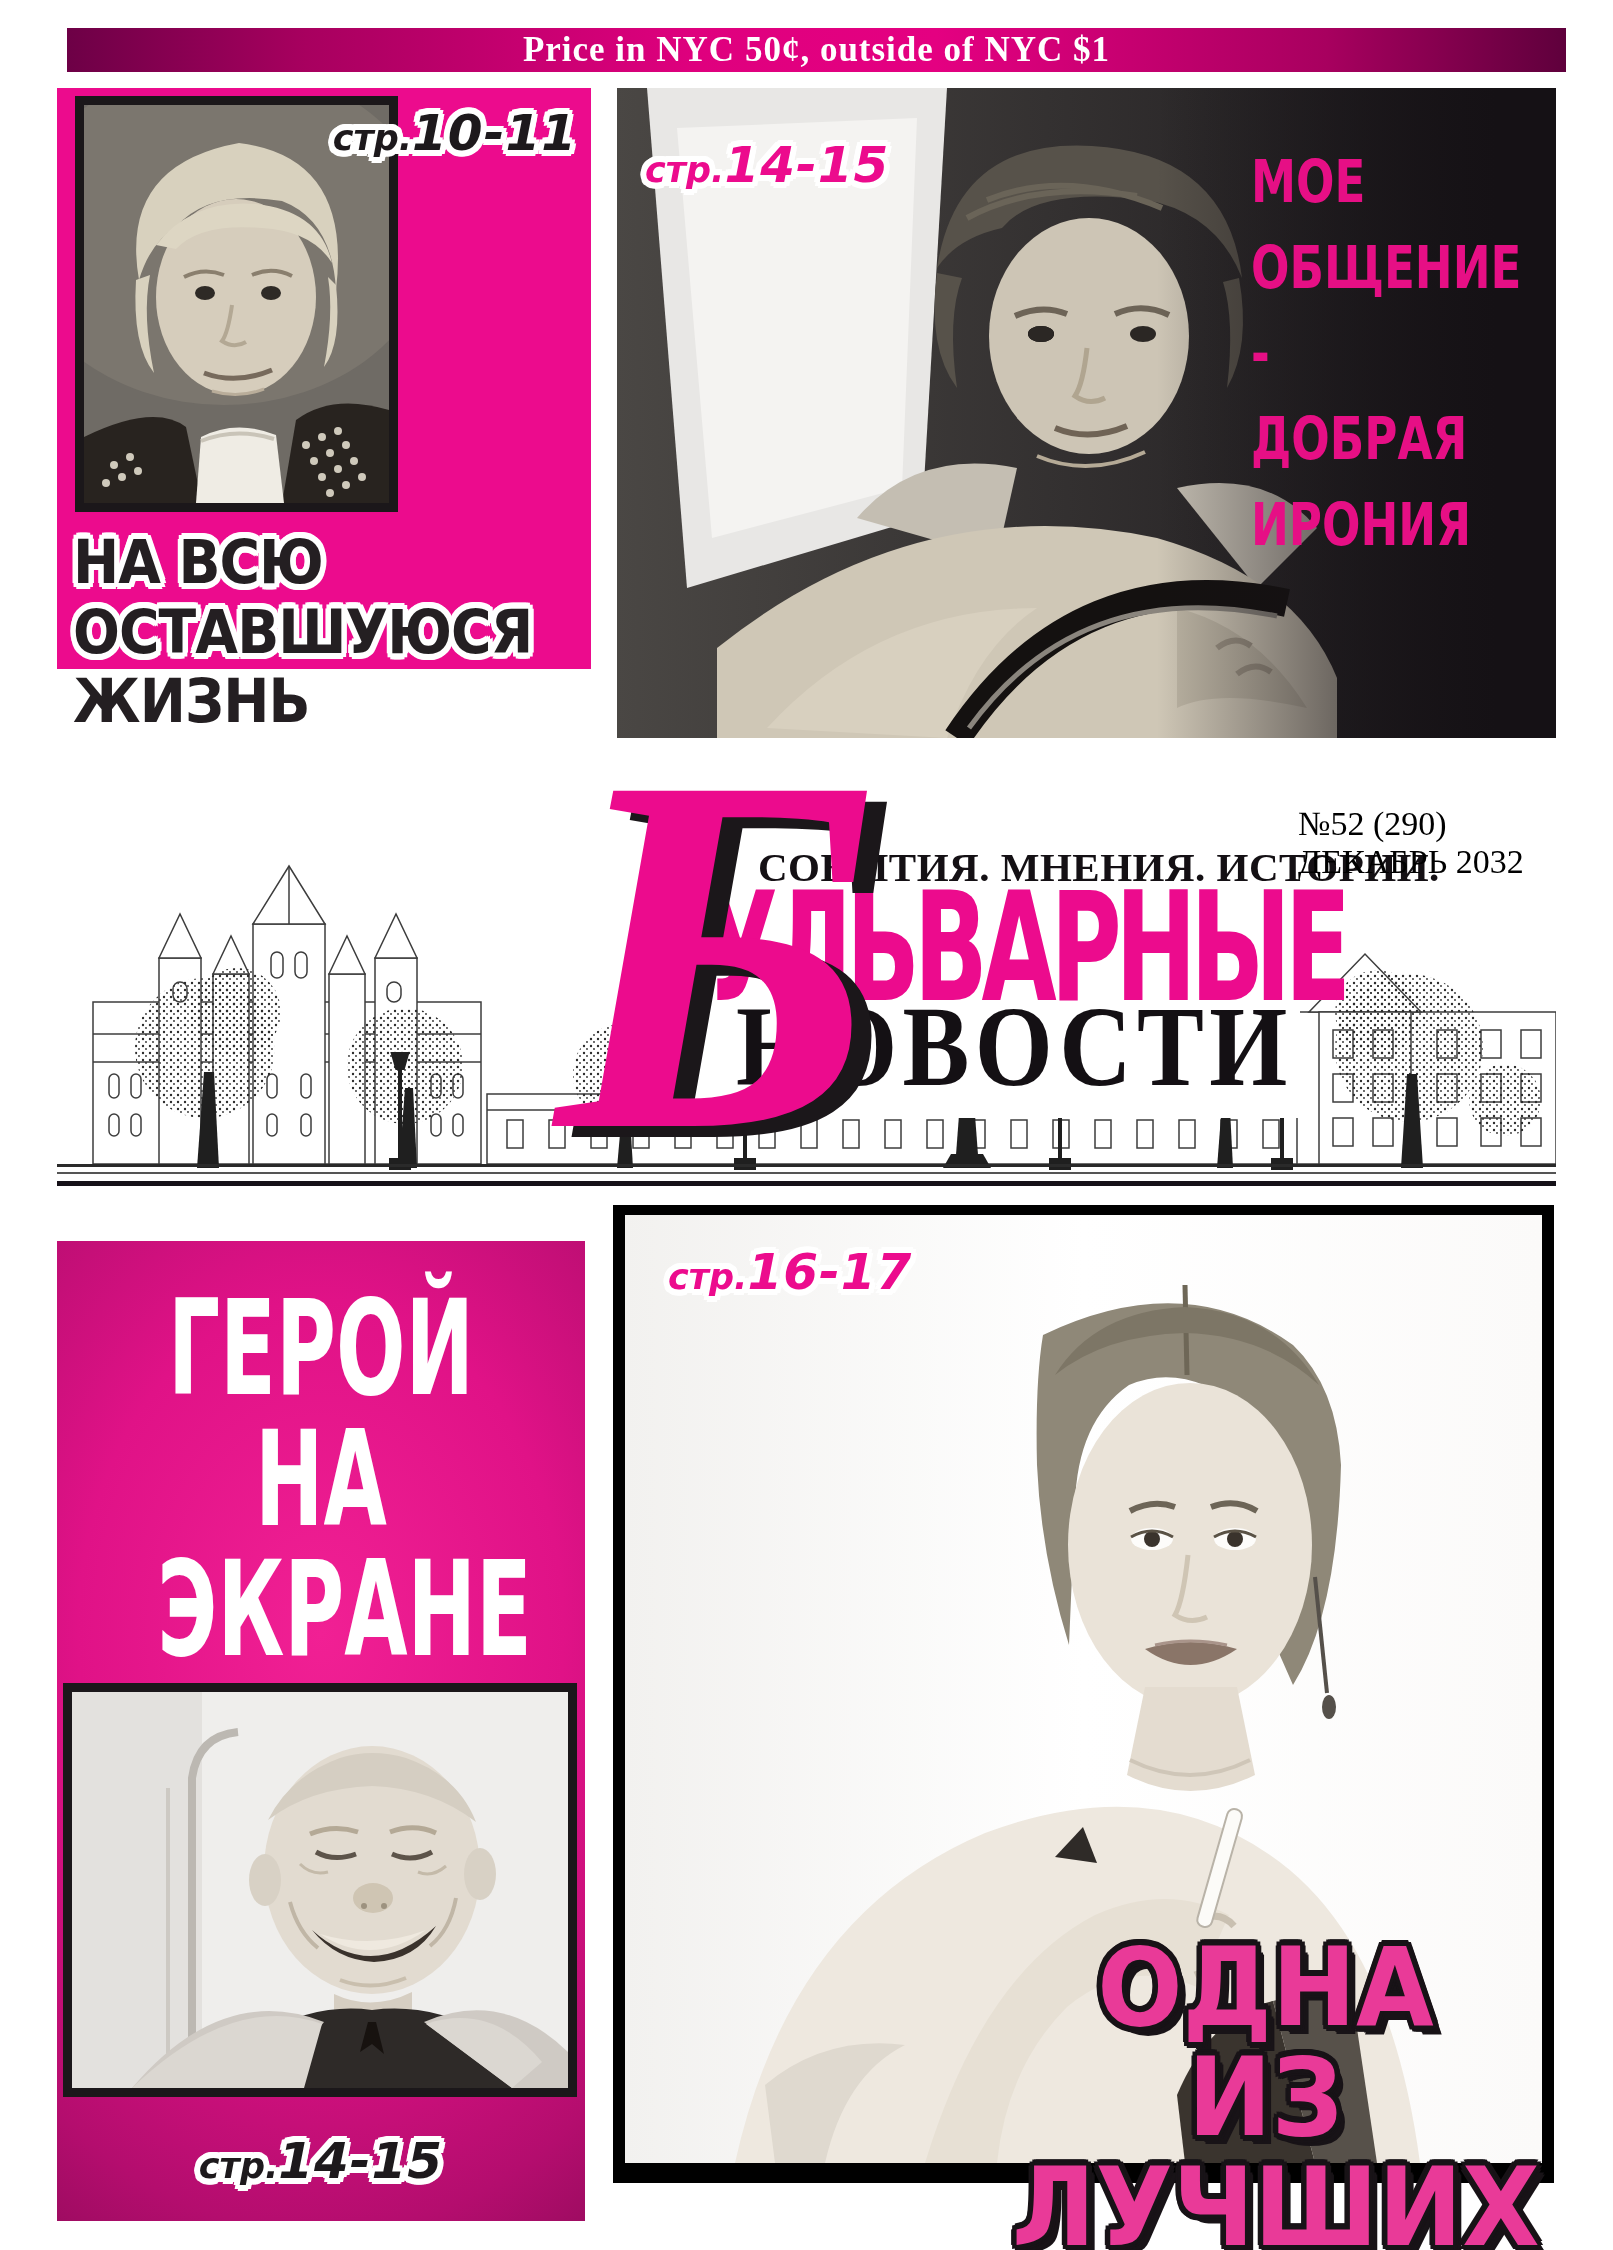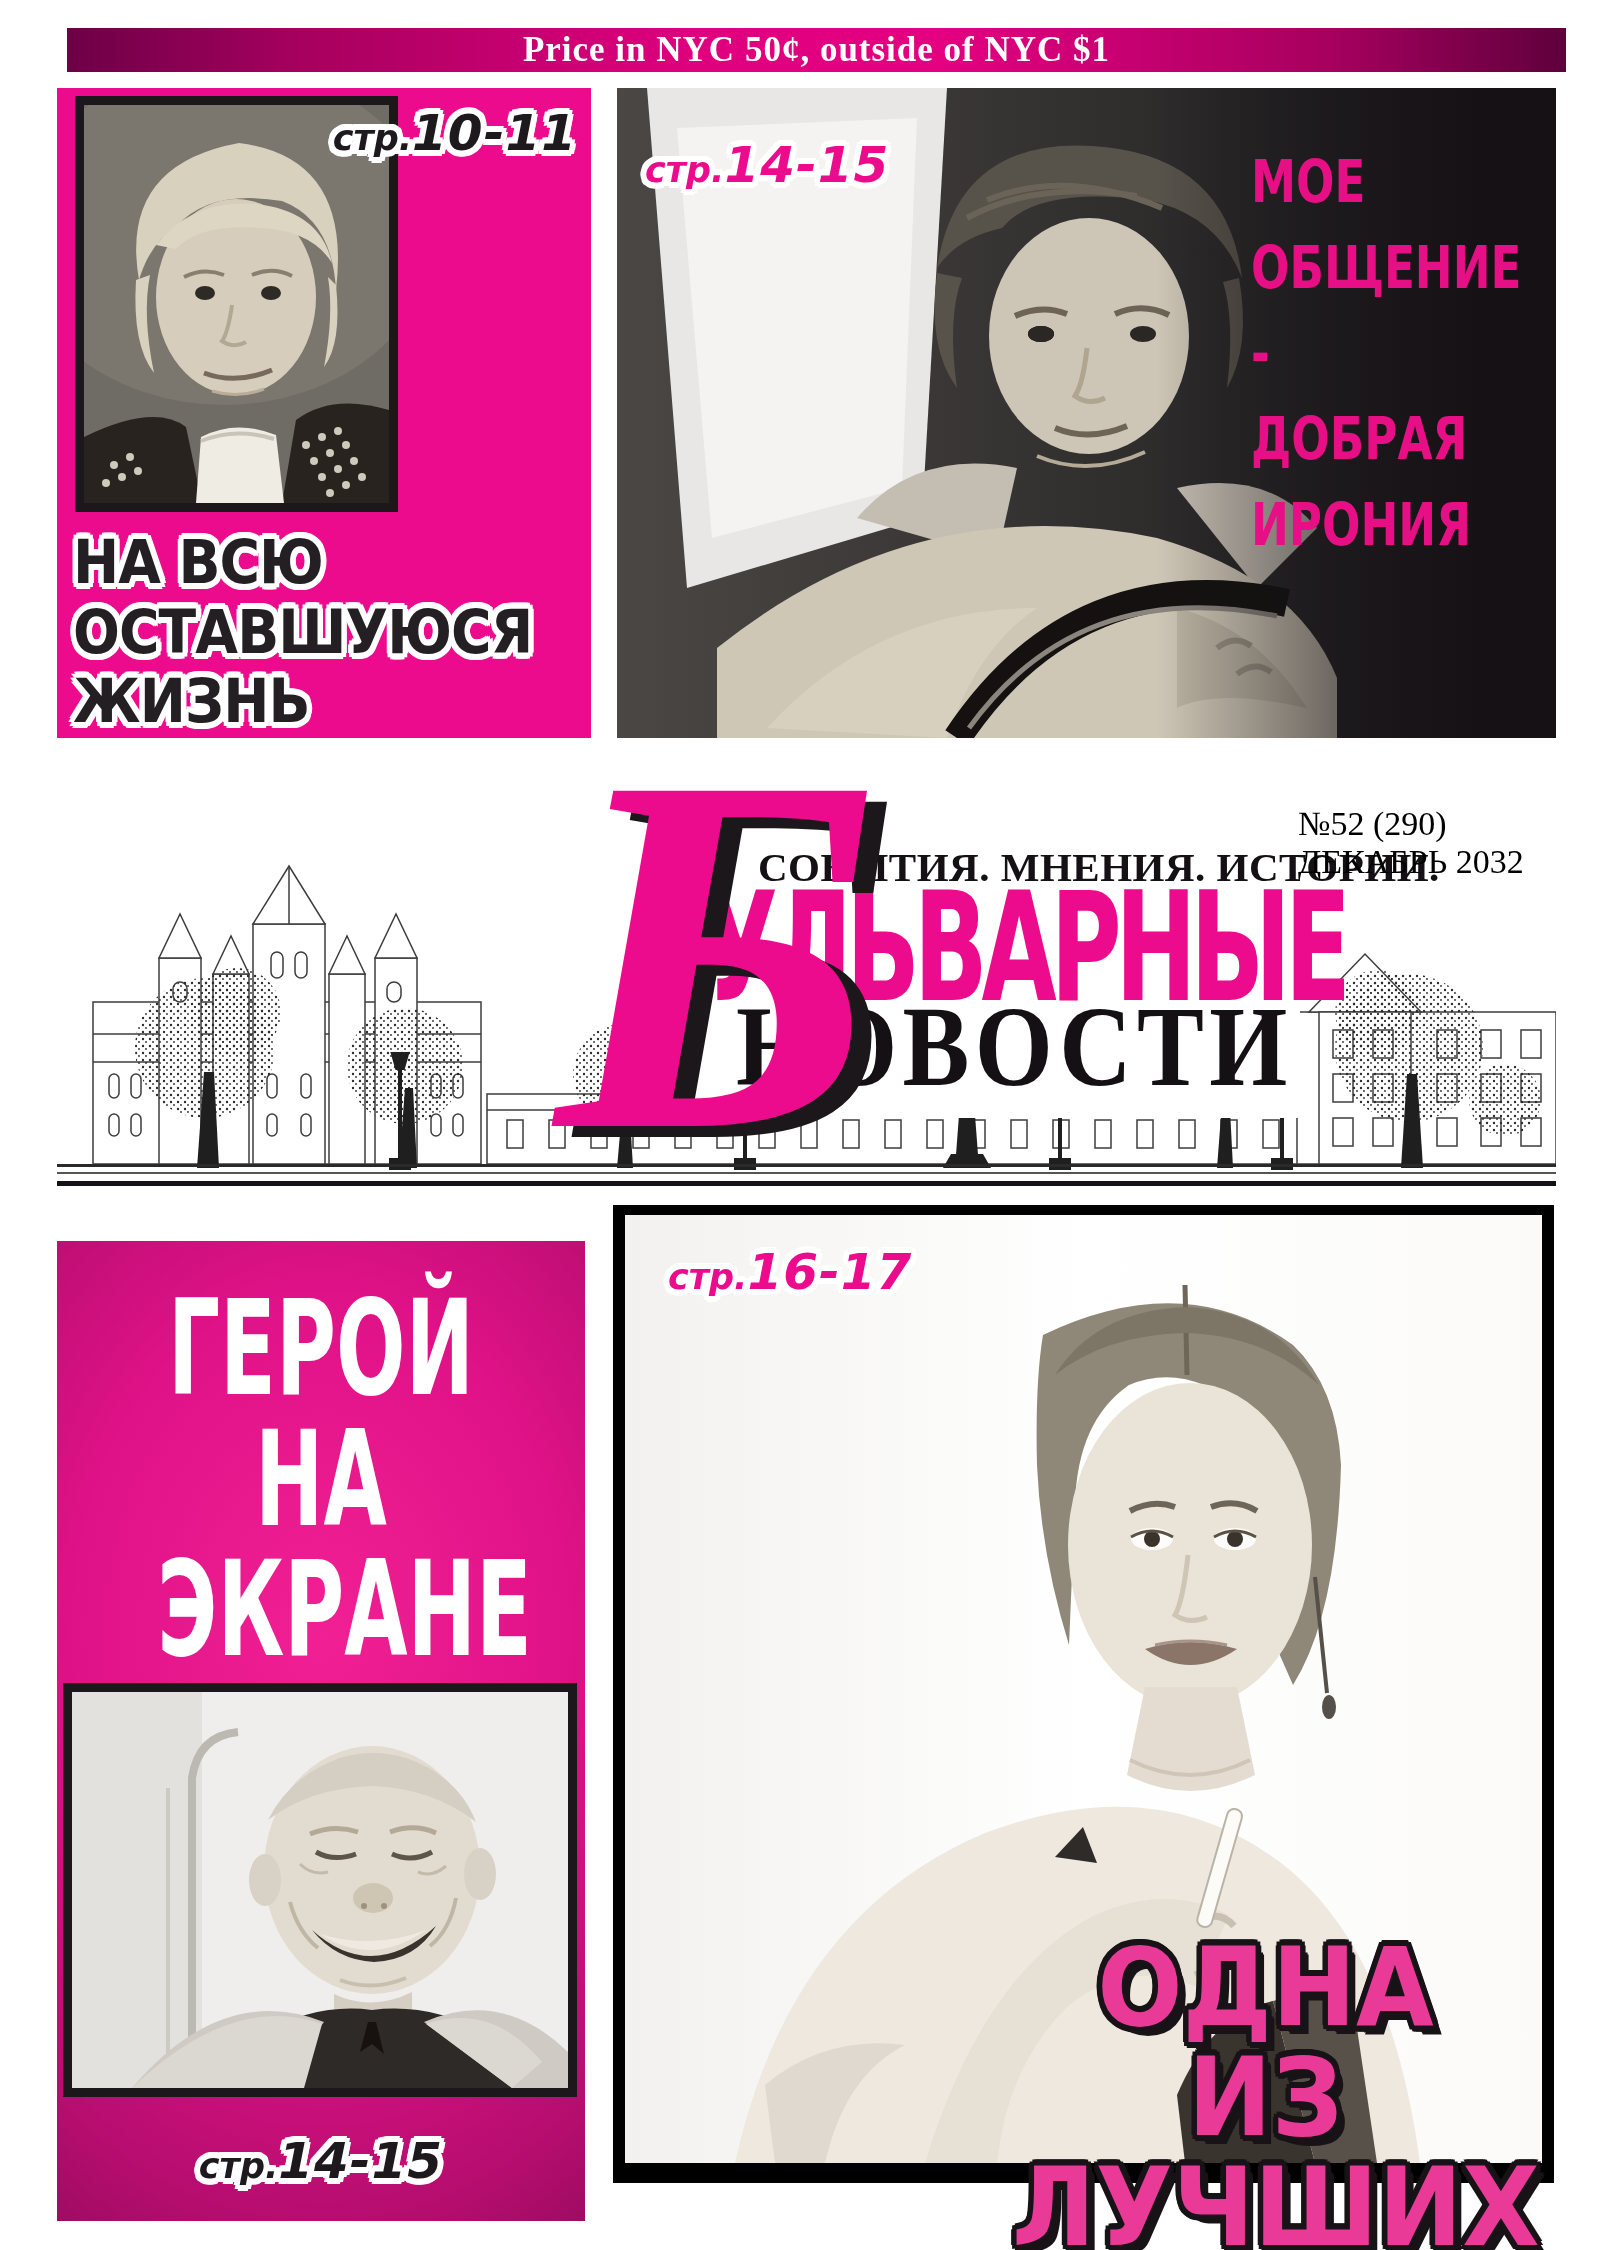--- a/index.html
+++ b/index.html
@@ -21,21 +21,21 @@
     8px 7px 0 #181317,9px 9px 0 #181317;}
 
   
   .topbar{left:67px;top:28px;width:1499px;height:44px;
     background:linear-gradient(90deg,#6d0046 0%,#a8005f 16%,#df007e 42%,#e40081 58%,#a8005f 84%,#5f003c 100%);
     display:flex;align-items:center;justify-content:center;}
   .topbar-text{color:#fff;font-family:"Liberation Serif",serif;font-weight:bold;
     font-size:35px;letter-spacing:1px;white-space:nowrap;}
 
   
-  .block-tl{left:57px;top:88px;width:534px;height:650px;background:#ec0b8d;}
+  .block-tl{left:57px;top:88px;width:534px;height:581px;background:#ec0b8d;}
   .block-tr{left:617px;top:88px;width:939px;height:650px;background:#151115;overflow:hidden;}
   .block-bl{left:57px;top:1205px;width:528px;height:980px;
     background:radial-gradient(ellipse 115% 85% at 50% 40%,#f12094 0%,#e01287 40%,#b40d6e 72%,#830a52 97%);margin-top:36px;}
   .block-br{left:613px;top:1205px;width:941px;height:978px;background:#000000;}
 
   .photo-frame{position:absolute;border:9px solid #1b171a;background:#888;}
   .photo-frame svg{display:block;width:100%;height:100%;}
   .photo-plain{position:absolute;overflow:hidden;}
   .photo-plain svg{display:block;width:100%;height:100%;}
 

